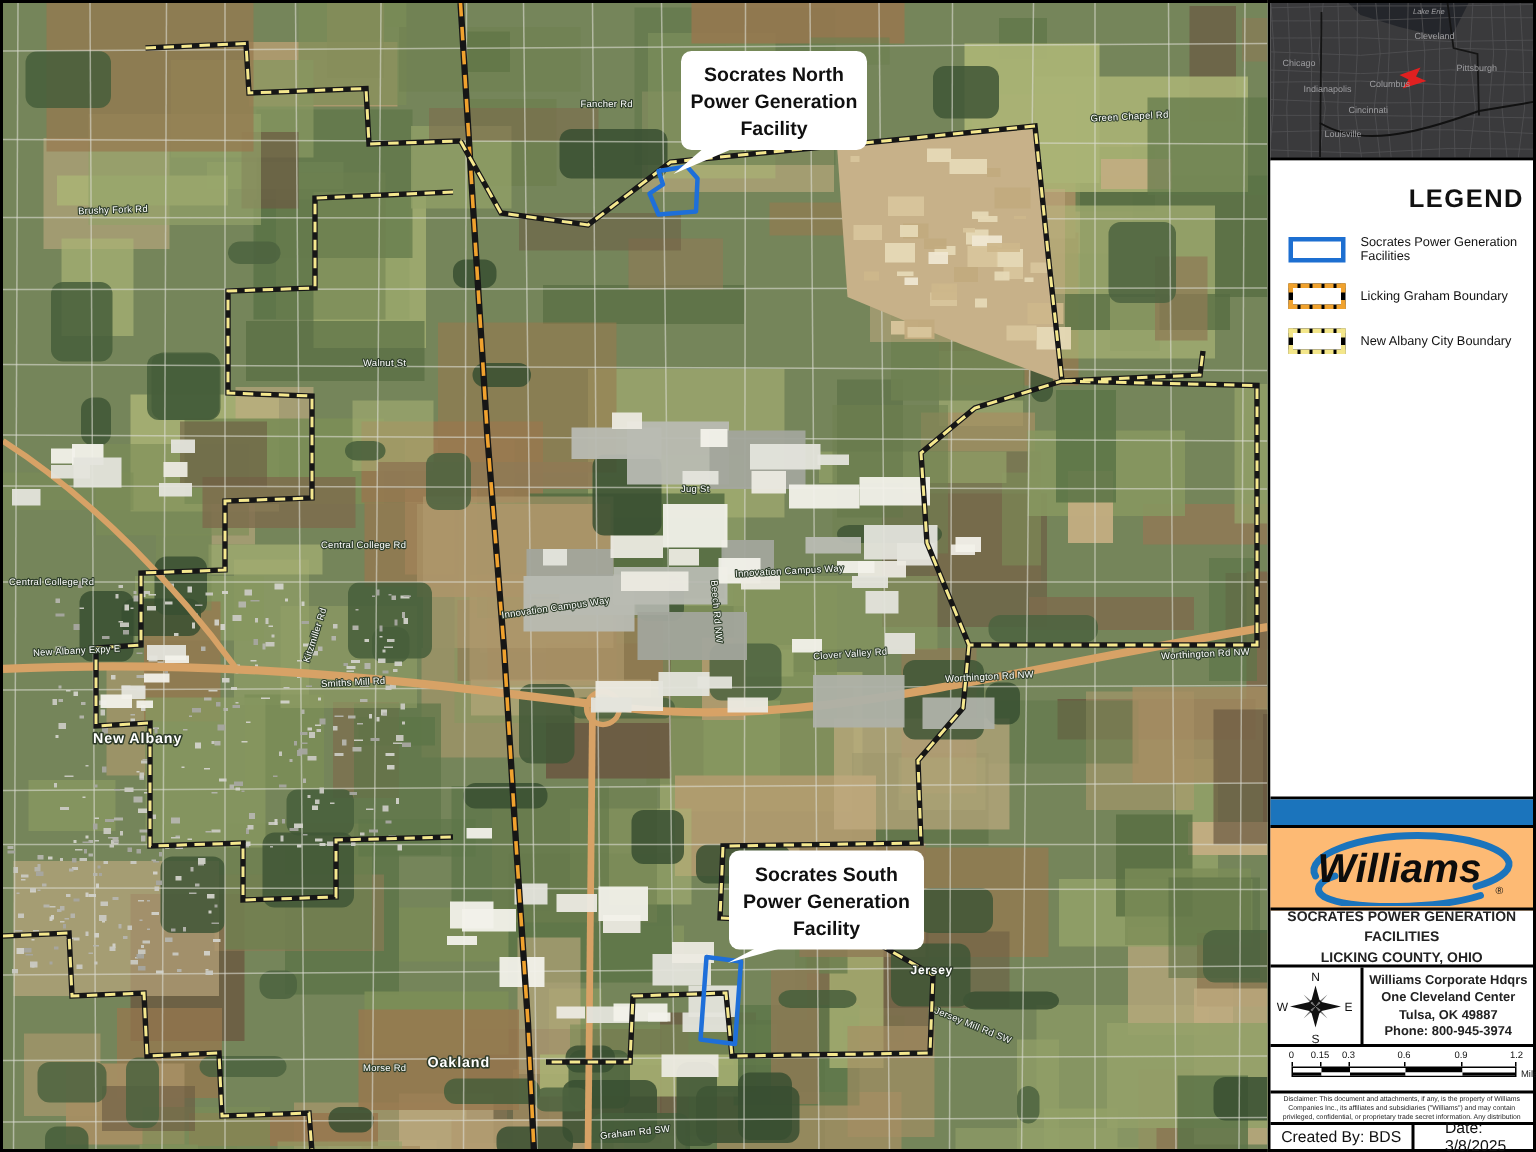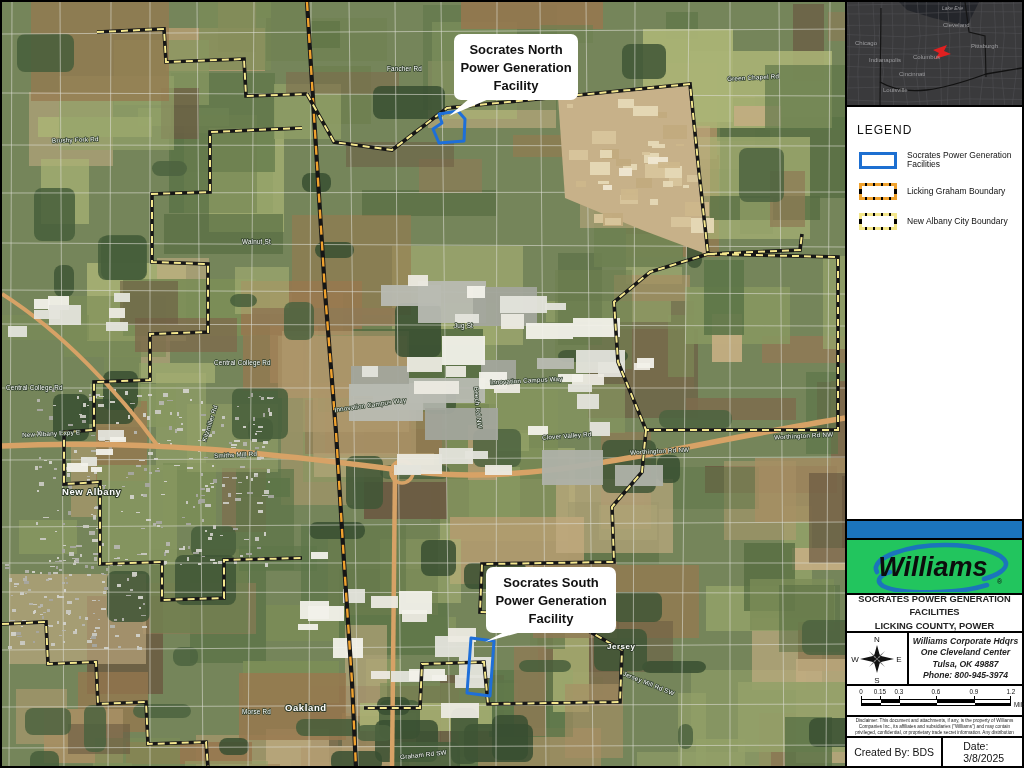--- a/index.html
+++ b/index.html
@@ -7,47 +7,47 @@
   .page{position:relative;width:1024px;height:768px;background:#fff;display:flex;
         font-family:"Liberation Sans",sans-serif;outline:2px solid #000;outline-offset:-2px;overflow:hidden;}
   .mapwrap{position:relative;width:845px;height:768px;border:2px solid #000;border-right:none;overflow:hidden;background:#75855a;}
   .mapwrap svg{display:block;}
 
   
   .sidebar{width:179px;height:768px;display:flex;flex-direction:column;background:#fff;border:2px solid #000;}
   .sb{border-bottom:2px solid #000;flex:0 0 auto;position:relative;}
   .inset{height:105px;background:#3a3a3c;overflow:hidden;}
   .legend{flex:1 1 auto;background:#fff;padding:10px 6px 0 10px;}
-  .legend h1{margin:6px 0 14px;text-align:left;font-size:12px;font-weight:400;letter-spacing:1px;color:#111;}
+  .legend h1{margin:6px 0 14px;text-align:right;font-size:17px;font-weight:700;letter-spacing:1px;color:#111;}
   .litem{display:flex;align-items:center;margin:0 0 13px 2px;}
   .sw{position:relative;width:38px;height:17px;background:#fff;flex:0 0 auto;}
   .sw.fac{border:3px solid #1d6fd1;}
   .sw.cty{border:3px solid #000;}
   .sw.cty::after{content:"";position:absolute;inset:-3px;border:3px dashed #f0a22e;}
   .sw.city{border:3px solid #000;}
   .sw.city::after{content:"";position:absolute;inset:-3px;border:3px dashed #f3e68a;}
   .litem span{font-size:8.5px;color:#111;margin-left:10px;line-height:1.1;}
   .bluebar{height:19px;background:#1b74bc;}
-  .brand{height:55px;display:flex;align-items:center;justify-content:center;background:#22c55e;}
+  .brand{height:55px;display:flex;align-items:center;justify-content:center;background:#fdba74;}
   .titleblock{height:38px;display:flex;flex-direction:column;align-items:center;justify-content:center;text-align:center;}
   .titleblock div{font-size:9.3px;font-weight:bold;color:#222;line-height:1.45;}
   .comprow{height:53px;display:flex;}
   .compcell{width:62px;border-right:2px solid #000;position:relative;display:flex;align-items:center;justify-content:center;}
   .addrcell{flex:1;display:flex;flex-direction:column;align-items:center;justify-content:center;}
-  .addrcell div{font-size:8.6px;font-weight:bold;font-style:italic;color:#222;line-height:1.3;white-space:nowrap;}
+  .addrcell div{font-size:8.6px;font-weight:bold;color:#222;line-height:1.3;white-space:nowrap;}
   .scalerow{height:31px;padding:2px 6px 0 12px;}
   .sbar{position:relative;width:150px;height:22px;margin-left:2px;}
   .tick{position:absolute;top:0;transform:translateX(-50%);font-size:6.3px;color:#111;}
   .tickmark{position:absolute;top:8px;width:1px;height:3px;background:#000;}
   .bars{position:absolute;top:11px;left:0;width:150px;height:7px;border:1px solid #000;display:flex;flex-wrap:wrap;}
   .bars i{display:block;height:50%;}
   .miles{position:absolute;top:13px;left:153px;font-size:6.3px;color:#111;}
   .disc{height:21px;padding:1px 5px;overflow:hidden;}
   .disc div{font-size:4.6px;line-height:1.28;color:#222;text-align:center;}
-  .footer{height:28px;display:flex;border-bottom:none !important;gap:20px;}
+  .footer{height:16px;display:flex;border-bottom:none !important;gap:20px;}
   .fcell{display:flex;align-items:center;justify-content:center;font-size:10.5px;color:#111;}
   .fcell.l{width:55%;border-right:2px solid #000;}
   .fcell.r{flex:1;}
   .inset .ilab{position:absolute;color:#9d9da0;font-size:6px;line-height:1;white-space:nowrap;}
 
   
   text{font-family:"Liberation Sans",sans-serif;}
   .rl{font-size:6.3px;fill:#fff;paint-order:stroke;stroke:#30402c;stroke-width:1.5px;stroke-linejoin:round;letter-spacing:.2px;}
   .pl{font-size:9.5px;font-weight:bold;fill:#fff;paint-order:stroke;stroke:#2d3a28;stroke-width:2px;stroke-linejoin:round;letter-spacing:.6px;}
   .pl2{font-size:8px;font-weight:bold;fill:#fff;paint-order:stroke;stroke:#2d3a28;stroke-width:1.8px;stroke-linejoin:round;letter-spacing:.5px;}
@@ -1015,21 +1015,21 @@
       <svg width="152" height="50" viewBox="0 0 152 50">
         <path d="M18,30 C10,16 48,3 86,3 C118,3 144,11 147,21 C148,27 139,33 125,37" stroke="#1b74bc" stroke-width="4.6" fill="none" stroke-linecap="round"></path>
         <path d="M128,43 C100,52 42,53 24,44 C16,39 21,33 31,30" stroke="#1b74bc" stroke-width="4.6" fill="none" stroke-linecap="round"></path>
         <text class="logoText" x="74" y="34" text-anchor="middle" font-size="27" fill="#0c0c0c">Williams</text>
         <text x="138" y="42" font-size="7" fill="#0c0c0c">®</text>
       </svg>
     </div>
 
     <div class="sb titleblock">
       <div>SOCRATES POWER GENERATION FACILITIES</div>
-      <div>LICKING COUNTY, POWER</div>
+      <div>LICKING COUNTY, OHIO</div>
     </div>
 
     <div class="sb comprow">
       <div class="compcell">
         <svg width="52" height="50" viewBox="0 0 52 50">
           <g transform="translate(26,25)">
             <polygon points="0,-14 3,-3 0,0 -3,-3" fill="#111"></polygon>
             <polygon points="0,14 3,3 0,0 -3,3" fill="#111"></polygon>
             <polygon points="-17,0 -4,-3 0,0 -4,3" fill="#111"></polygon>
             <polygon points="17,0 4,-3 0,0 4,3" fill="#111"></polygon>

